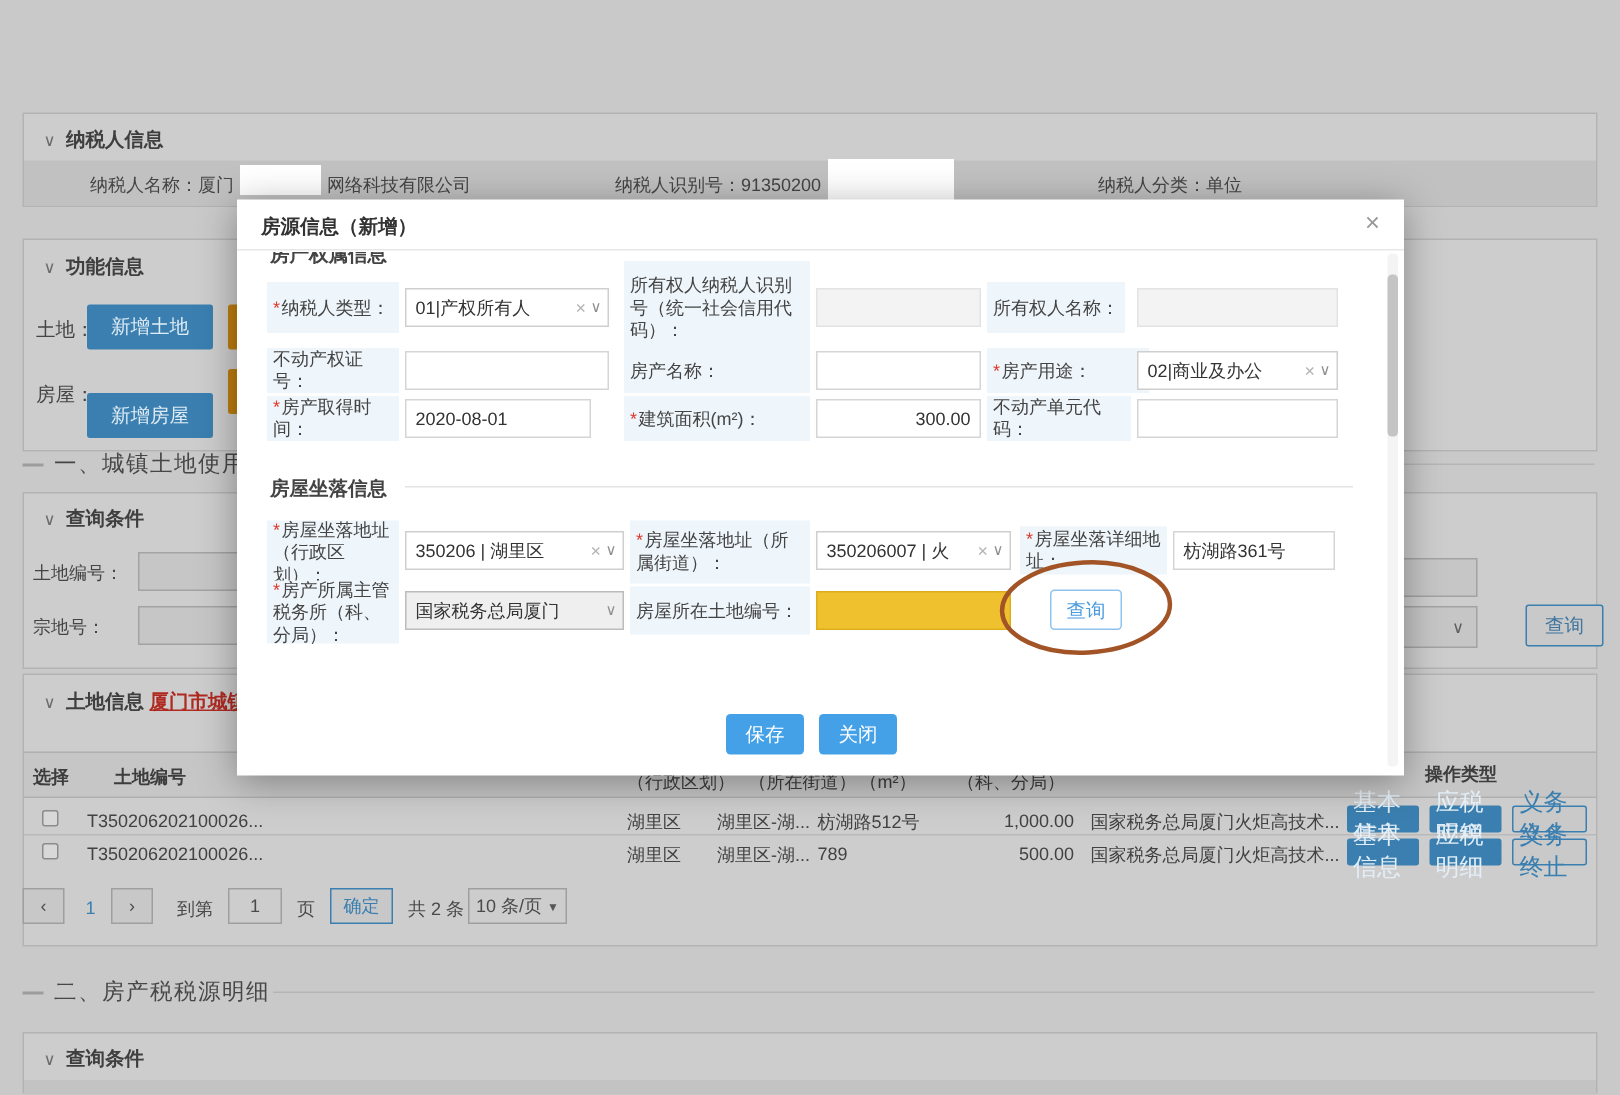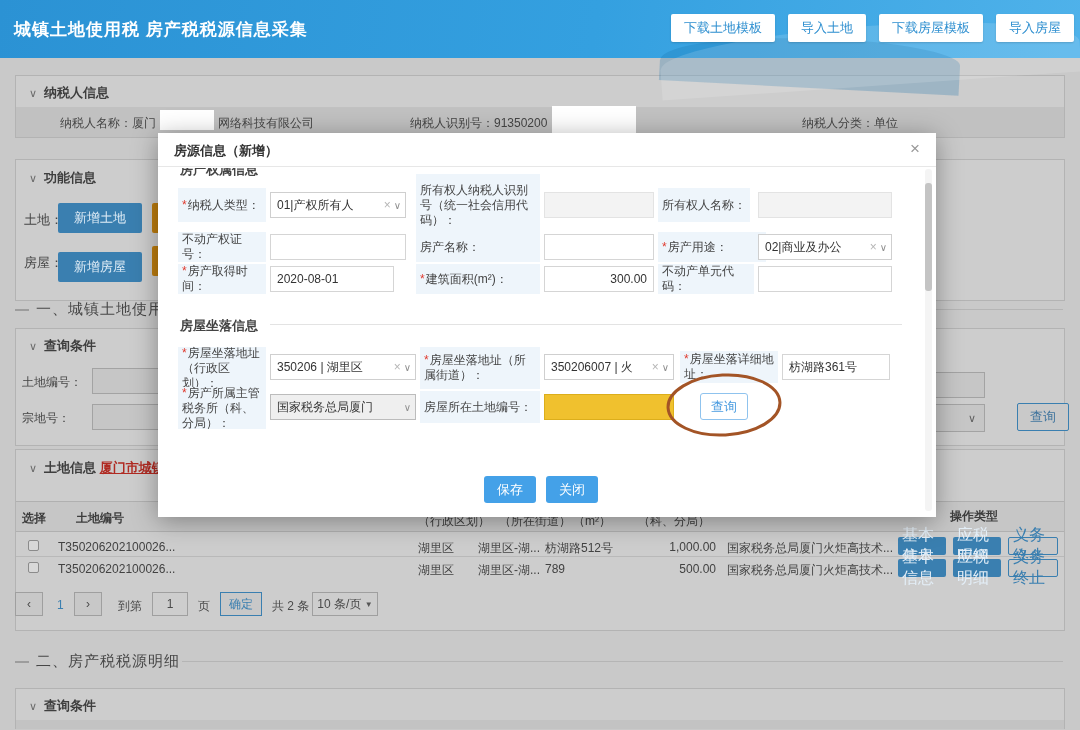--- a/index.html
+++ b/index.html
@@ -78,51 +78,40 @@
   .foot-btn { position:absolute; width:52px; height:27px; background:#44a1e8; color:#fff; font-size:13px;
               display:flex; align-items:center; justify-content:center; border-radius:3px; cursor:pointer; }
   .sb-track { position:absolute; right:4px; top:36px; width:7px; height:342px; background:#f4f4f4; border-radius:3px; }
   .sb-thumb { position:absolute; right:4px; top:50px; width:7px; height:108px; background:#c4c4c4; border-radius:3px; cursor:pointer; }
 </style>
 </head>
 <body>
 
 <div class="page">
 
-  <div class="hdr">
-    <div class="wave2"></div>
-    <div class="wave1"></div>
-    <div class="hdr-title">城镇土地使用税 房产税税源信息采集</div>
-    <div class="hdr-btns">
-      <div class="hbtn">下载土地模板</div>
-      <div class="hbtn">导入土地</div>
-      <div class="hbtn">下载房屋模板</div>
-      <div class="hbtn">导入房屋</div>
-    </div>
-  </div>
 
   <div class="dim abs" style="left:0;top:0;width:1080px;height:730px;">
 
     <div class="panel" style="left:15px;top:75px;width:1050px;height:63px;background:#cdcdcd;"></div>
     <div class="strip" style="left:29px;top:84px;"><span class="chev">∨</span><span>纳税人信息</span></div>
     <div class="abs" style="left:16px;top:107px;width:1048px;height:30px;background:#c1c1c1;"></div>
     <div class="lbl12 abs" style="left:60px;top:115px;">纳税人名称：厦门</div>
     <div class="lbl12 abs" style="left:218px;top:115px;">网络科技有限公司</div>
     <div class="lbl12 abs" style="left:410px;top:115px;">纳税人识别号：91350200</div>
-    <div class="lbl12 abs" style="left:802px;top:115px;">纳税人分类：单位</div>
+    <div class="lbl12 abs" style="left:732px;top:115px;">纳税人分类：单位</div>
     <div class="redact" style="left:160px;top:110px;width:54px;height:20px;"></div>
     <div class="redact" style="left:552px;top:106px;width:84px;height:31px;"></div>
 
     <div class="panel" style="left:15px;top:159px;width:1050px;height:142px;background:#cdcdcd;"></div>
     <div class="strip" style="left:29px;top:169px;"><span class="chev">∨</span><span>功能信息</span></div>
     <div class="lbl13 abs" style="left:24px;top:211px;">土地：</div>
     <div class="bbtn" style="left:58px;top:203px;width:84px;height:30px;">新增土地</div>
     <div class="obtn" style="left:152px;top:203px;width:70px;height:30px;"></div>
     <div class="lbl13 abs" style="left:24px;top:254px;">房屋：</div>
-    <div class="bbtn" style="left:58px;top:252px;width:84px;height:30px;">新增房屋</div>
+    <div class="bbtn" style="left:58px;top:262px;width:84px;height:30px;">新增房屋</div>
     <div class="obtn" style="left:152px;top:246px;width:70px;height:30px;"></div>
 
     <div class="sec-dash" style="left:15px;top:309px;width:14px;"></div>
     <div class="sec-title" style="left:36px;top:300px;">一、城镇土地使用</div>
     <div class="sec-line" style="left:172px;top:309px;width:891px;"></div>
 
     <div class="panel" style="left:15px;top:328px;width:1050px;height:118px;background:#cdcdcd;"></div>
     <div class="strip" style="left:29px;top:337px;"><span class="chev">∨</span><span>查询条件</span></div>
     <div class="lbl12 abs" style="left:22px;top:374px;">土地编号：</div>
     <div class="ginput" style="left:92px;top:368px;width:260px;height:26px;"></div>

